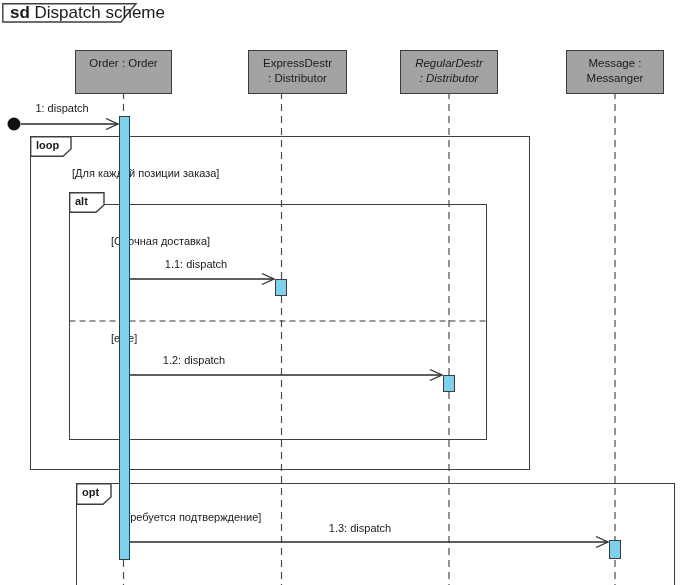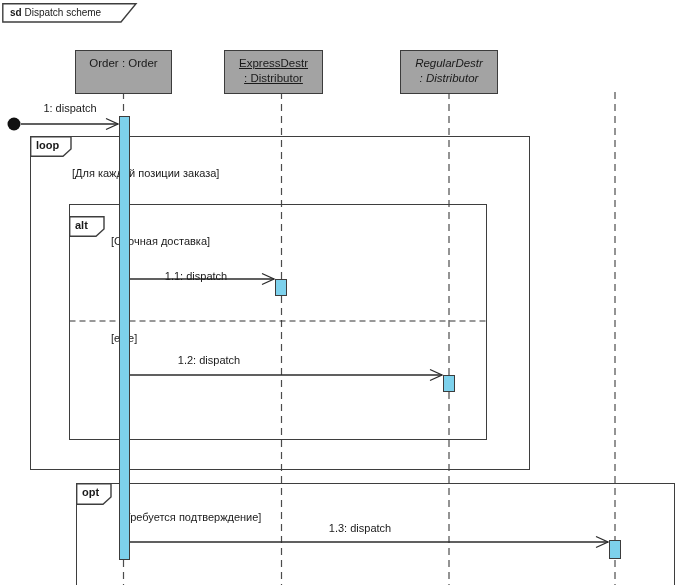--- a/index.html
+++ b/index.html
@@ -20,21 +20,21 @@
     background:#a3a3a3;
     border:1.6px solid #3c3c3c;
     text-align:center;
     font-size:11.5px;
     line-height:15px;
     padding-top:5px;
     box-sizing:content-box;
   }
   .head .ln{display:block;white-space:nowrap;}
   #head-order{left:75px;width:95px;}
-  #head-express{left:224px;width:97px;text-decoration:underline;}
+  #head-express{left:248px;width:97px;}
   #head-regular{left:400px;width:96px;font-style:italic;}
   #head-message{left:566px;width:96px;}
   
   .frame{
     position:absolute;
     border:1.4px solid #3e3e3e;
     background:transparent;
     box-sizing:border-box;
   }
   #frame-loop{left:30px;top:136px;width:500px;height:334px;}
@@ -42,47 +42,47 @@
   #frame-opt{left:76px;top:483px;width:599px;height:140px;}
   
   .penta{position:absolute;}
   .penta svg{position:absolute;left:0;top:0;}
   .penta .op{
     position:relative;display:block;
     font-size:11px;font-weight:bold;
     padding:3px 0 0 6px;line-height:12px;
   }
   #penta-loop{left:30px;top:136px;width:42px;height:29px;}
-  #penta-alt{left:69px;top:216px;width:36px;height:21px;}
+  #penta-alt{left:69px;top:192px;width:36px;height:21px;}
   #penta-opt{left:76px;top:483px;width:36px;height:36px;}
   
   #title-tab{left:2px;top:3px;width:140px;height:20px;}
   #title-tab .txt{
     position:relative;display:block;
-    font-size:10px;line-height:13px;
+    font-size:17px;line-height:13px;
     padding:3px 0 0 8px;white-space:nowrap;
   }
   #title-tab .kw{font-weight:bold;}
   
   .guard{
     position:absolute;
     font-size:11px;line-height:13px;white-space:nowrap;
   }
   .msg-label{
     position:absolute;
     font-size:11px;line-height:13px;
     text-align:center;white-space:nowrap;
   }
   #guard-loop{left:72px;top:167px;}
   #guard-alt1{left:111px;top:235px;}
   #guard-else{left:111px;top:332px;}
   #guard-opt{left:121px;top:511px;}
-  #label-m1{left:24px;top:102px;width:92px;}
-  #label-m11{left:142px;top:258px;width:108px;margin-top:12px;}
-  #label-m12{left:155px;top:354px;width:108px;}
+  #label-m1{left:16px;top:102px;width:92px;}
+  #label-m11{left:142px;top:258px;width:108px;}
+  #label-m12{left:140px;top:354px;width:108px;}
   #label-m13{left:306px;top:522px;width:108px;}
   
   .exec{
     position:absolute;
     background:#7dd1ec;
     border:1.3px solid #3c3c3c;
     box-sizing:border-box;
   }
   #exec-order{left:119px;top:116px;width:11px;height:444px;}
   #exec-express{left:275px;top:279px;width:12px;height:17px;}
@@ -174,19 +174,23 @@
     <span class="ln"></span>
   </div>
   <div class="head" id="head-express">
     <span class="ln">ExpressDestr</span>
     <span class="ln">: Distributor</span>
   </div>
   <div class="head" id="head-regular">
     <span class="ln">RegularDestr</span>
     <span class="ln">: Distributor</span>
   </div>
+  <div class="head" id="head-message">
+    <span class="ln">Message :</span>
+    <span class="ln">Messanger</span>
+  </div>
 
   <div class="exec" id="exec-order"></div>
   <div class="exec" id="exec-express"></div>
   <div class="exec" id="exec-regular"></div>
   <div class="exec" id="exec-message"></div>
 
 </div>
 
 </body></html>

